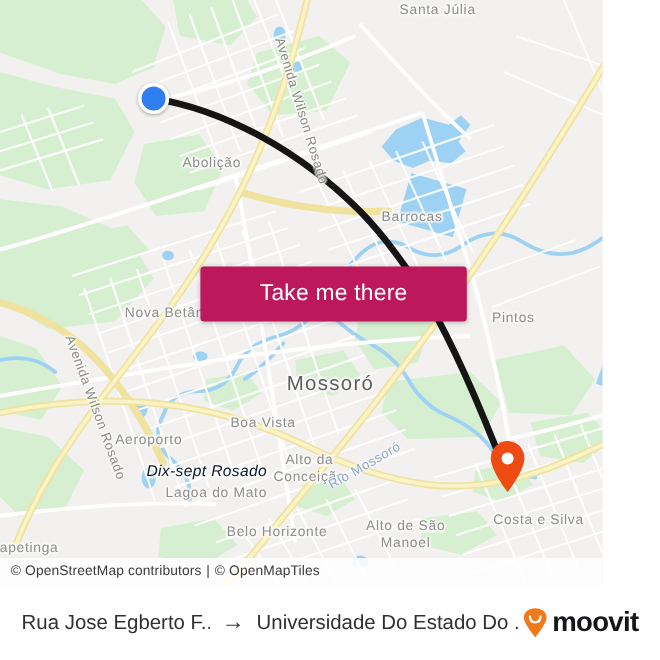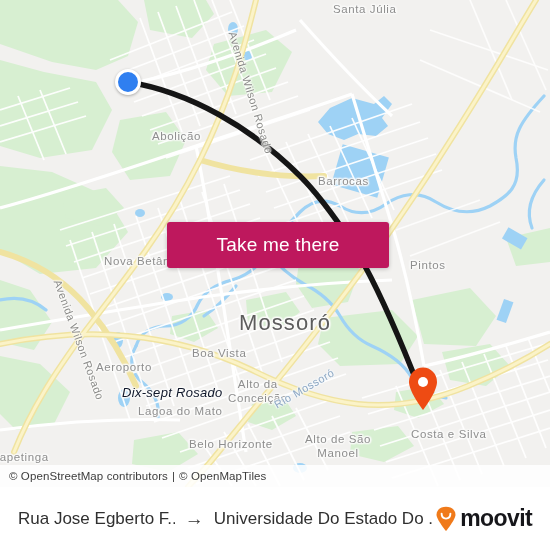--- a/index.html
+++ b/index.html
@@ -14,21 +14,21 @@
   #app {
     position: relative;
     width: 550px; height: 550px;
     overflow: hidden;
   }
 
   
   #map-area {
     position: absolute;
     left: 0; top: 0;
-    width: 550px; height: 487px;
+    width: 502px; height: 487px;
     overflow: hidden;
     background: #f2f1ef;
   }
   #map-svg { position: absolute; left: 0; top: 0; display: block; }
 
   
   .map-label {
     position: absolute;
     color: #8e8e8e;
     letter-spacing: 0.6px;
@@ -37,21 +37,21 @@
       -1.4px 0 1.6px #fbfbfa, 1.4px 0 1.6px #fbfbfa,
        0 -1.4px 1.6px #fbfbfa, 0 1.4px 1.6px #fbfbfa,
       -1px -1px 1.6px #fbfbfa, 1px 1px 1.6px #fbfbfa,
       -1px 1px 1.6px #fbfbfa, 1px -1px 1.6px #fbfbfa;
     pointer-events: none;
     font-size: 11.5px;
     line-height: 1.15;
   }
   .map-label.city {
     color: #5d5d5d;
-    font-size: 22px;
+    font-size: 17px;
     letter-spacing: 1.1px;
   }
   .map-label.district-dark {
     color: #0f172a;
     font-size: 13px;
     letter-spacing: 0.3px;
     font-style: italic;
   }
   .map-label.two-line { text-align: center; line-height: 1.25; }
   .road-label {

